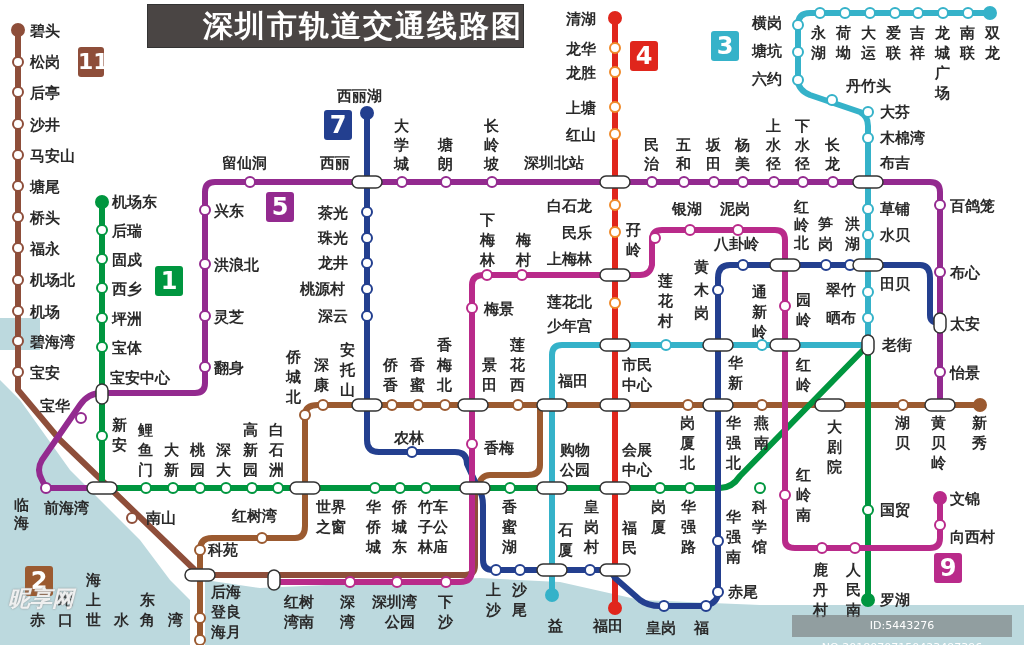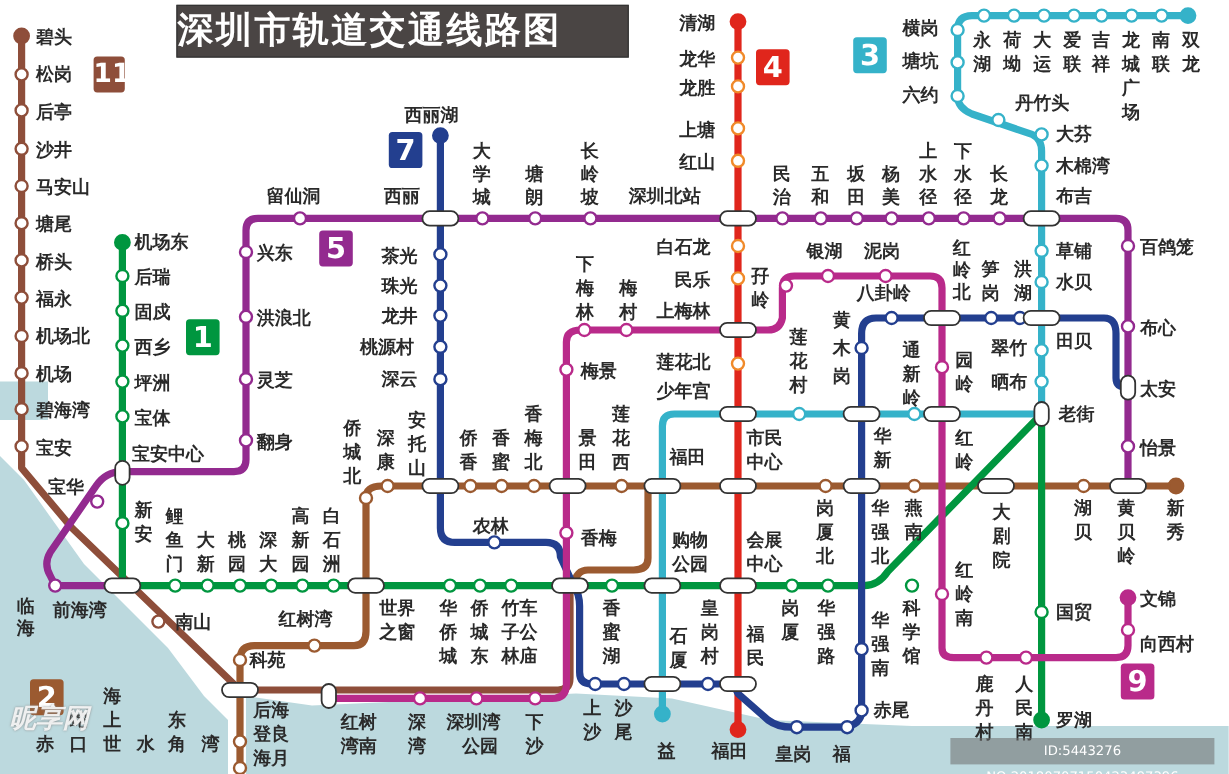--- a/index.html
+++ b/index.html
@@ -1,19 +1,19 @@
 <!DOCTYPE html>
 <html><head>
 <meta charset="utf-8">
 <style>
   html,body{margin:0;padding:0;background:#ffffff;}
   body{width:1024px;height:645px;position:relative;overflow:hidden;font-family:"DejaVu Sans","Liberation Sans",sans-serif;}
   #map{position:absolute;left:0;top:0;width:1024px;height:645px;}
   .title-box{position:absolute;left:147px;top:4px;width:375px;height:42px;background:#4a4544;border:1px solid #333;}
-  .title-text{position:absolute;left:0;top:0;width:100%;height:100%;color:#fff;font-weight:bold;font-size:30px;line-height:42px;text-align:left;letter-spacing:2px;}
+  .title-text{position:absolute;left:0;top:0;width:100%;height:100%;color:#fff;font-weight:bold;font-size:30px;line-height:42px;text-align:right;letter-spacing:2px;}
   .badge{position:absolute;width:28px;height:30px;color:#fff;font-weight:bold;font-size:24px;line-height:30px;text-align:center;border-radius:3px;}
   .lbl{font-family:"DejaVu Sans",sans-serif;font-weight:bold;font-size:15px;fill:#2a2a2a;}
   .watermark{position:absolute;left:8px;top:584px;font-size:22px;font-weight:bold;color:rgba(255,255,255,0.85);font-style:italic;text-shadow:0 0 2px #888;}
   .watermark-url{position:absolute;left:98px;top:652px;font-size:12px;color:rgba(255,255,255,0.9);font-style:italic;text-shadow:0 0 2px #888;}
   .idbox{position:absolute;left:792px;top:615px;width:220px;height:22px;background:rgba(110,110,110,0.55);color:#fff;font-size:11px;line-height:22px;text-align:center;}
 </style>
 </head>
 <body>
 
 <svg id="map" viewBox="0 0 1024 645" xmlns="http://www.w3.org/2000/svg">

